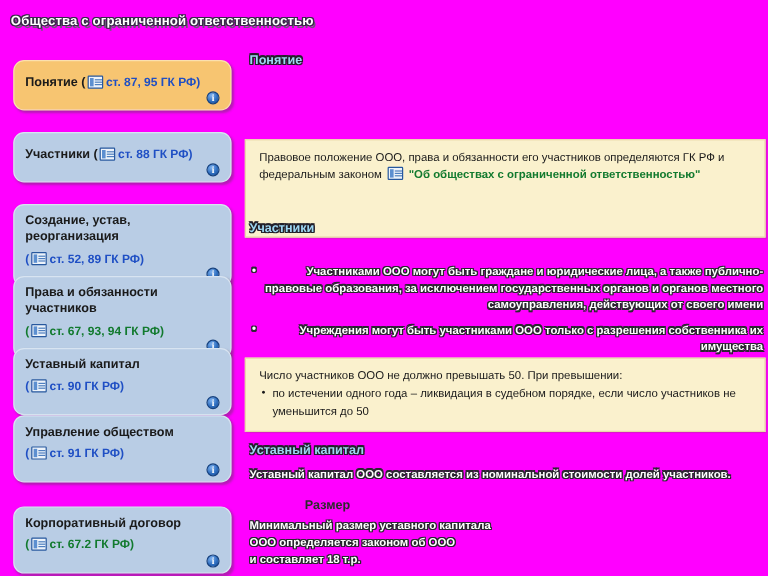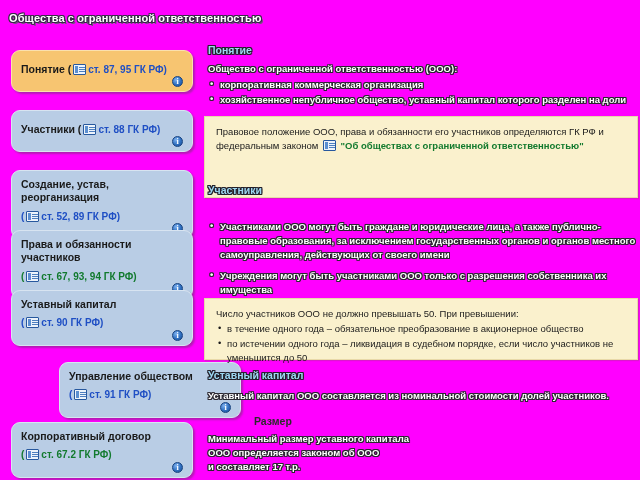--- a/index.html
+++ b/index.html
@@ -178,21 +178,21 @@
     position: relative;
     padding-left: 12px;
     margin-bottom: 1px;
   }
   .magenta-text ul li::before {
     content: "•";
     position: absolute;
     left: 2px;
     top: -1px;
   }
-  .magenta-text ul.spaced li { margin-bottom: 7px; }
+  .magenta-text ul.spaced li { margin-bottom: 7px; text-align: right; }
 
   
   .cream-panel {
     position: absolute;
     background: #FAF1CD;
     border: 1px solid #E8D9A8;
     padding: 8px 10px 8px 11px;
     font-size: 9.5px;
     color: #1a1a1a;
     line-height: 1.5;
@@ -249,72 +249,64 @@
     <span class="nav-ref ref-green nav-inline">(</span><span class="doc-icon"></span><span class="nav-ref ref-green">ст. 67, 93, 94 ГК РФ)</span>
     <span class="info-icon">i</span>
   </div>
 
   <div class="nav-button theme-blue" style="top:248px;">
     <span class="nav-label">Уставный капитал</span>
     <span class="nav-ref ref-blue nav-inline">(</span><span class="doc-icon"></span><span class="nav-ref ref-blue">ст. 90 ГК РФ)</span>
     <span class="info-icon">i</span>
   </div>
 
-  <div class="nav-button theme-blue" style="top:320px;margin-left:48px;">
+  <div class="nav-button theme-blue" style="top:304px;">
     <span class="nav-label">Управление обществом</span>
     <span class="nav-ref ref-blue nav-inline">(</span><span class="doc-icon"></span><span class="nav-ref ref-blue">ст. 91 ГК РФ)</span>
     <span class="info-icon">i</span>
   </div>
 
   <div class="nav-button theme-blue" style="top:380px;">
     <span class="nav-label">Корпоративный договор</span>
     <span class="nav-ref ref-green nav-inline">(</span><span class="doc-icon"></span><span class="nav-ref ref-green">ст. 67.2 ГК РФ)</span>
     <span class="info-icon">i</span>
   </div>
 
 </div>
 
 <div id="content">
 
   <div class="sec-heading" style="left:6px; top:0px;">Понятие</div>
 
-  <div class="magenta-text" style="left:6px; top:18px; width:430px;">
-    <div>Общество с ограниченной ответственностью (ООО):</div>
-    <ul>
-      <li>корпоративная коммерческая организация</li>
-      <li>хозяйственное непубличное общество, уставный капитал которого разделен на доли</li>
-    </ul>
-  </div>
 
   <div class="cream-panel" style="left:2px; top:72px; width:434px; height:82px;">
     <p><span>Правовое положение ООО, права и обязанности его участников определяются ГК РФ и федеральным законом </span><span class="doc-icon"></span> <span class="law-name">"Об обществах с ограниченной ответственностью"</span></p>
   </div>
 
   <div class="sec-heading" style="left:6px; top:140px;">Участники</div>
 
   <div class="magenta-text" style="left:6px; top:174px; width:428px;">
     <ul class="spaced">
       <li>Участниками ООО могут быть граждане и юридические лица, а также публично-правовые образования, за исключением государственных органов и органов местного самоуправления, действующих от своего имени</li>
       <li>Учреждения могут быть участниками ООО только с разрешения собственника их имущества</li>
     </ul>
   </div>
 
   <div class="cream-panel" style="left:2px; top:254px; width:434px; height:62px;">
     <p>Число участников ООО не должно превышать 50. При превышении:</p>
     <ul>
-      <li>в течение одного года – обязательное  преобразование в акционерное общество</li>
       <li>по истечении одного года – ликвидация в судебном порядке, если число участников не уменьшится до 50</li>
     </ul>
   </div>
 
   <div class="sec-heading" style="left:6px; top:325px;">Уставный капитал</div>
 
   <div class="magenta-text" style="left:6px; top:345px; width:430px;">Уставный капитал ООО составляется из номинальной стоимости долей участников.</div>
 
   <div class="sec-heading dark" style="left:12px; top:371px;">Размер</div>
 
   <div class="magenta-text" style="left:6px; top:388px; width:300px;">
     <div>Минимальный размер уставного капитала</div>
     <div>ООО определяется законом об ООО</div>
-    <div>и составляет 17 т.р.</div>
+    <div>и составляет 18 т.р.</div>
   </div>
 
 </div>
 
 </body></html>

